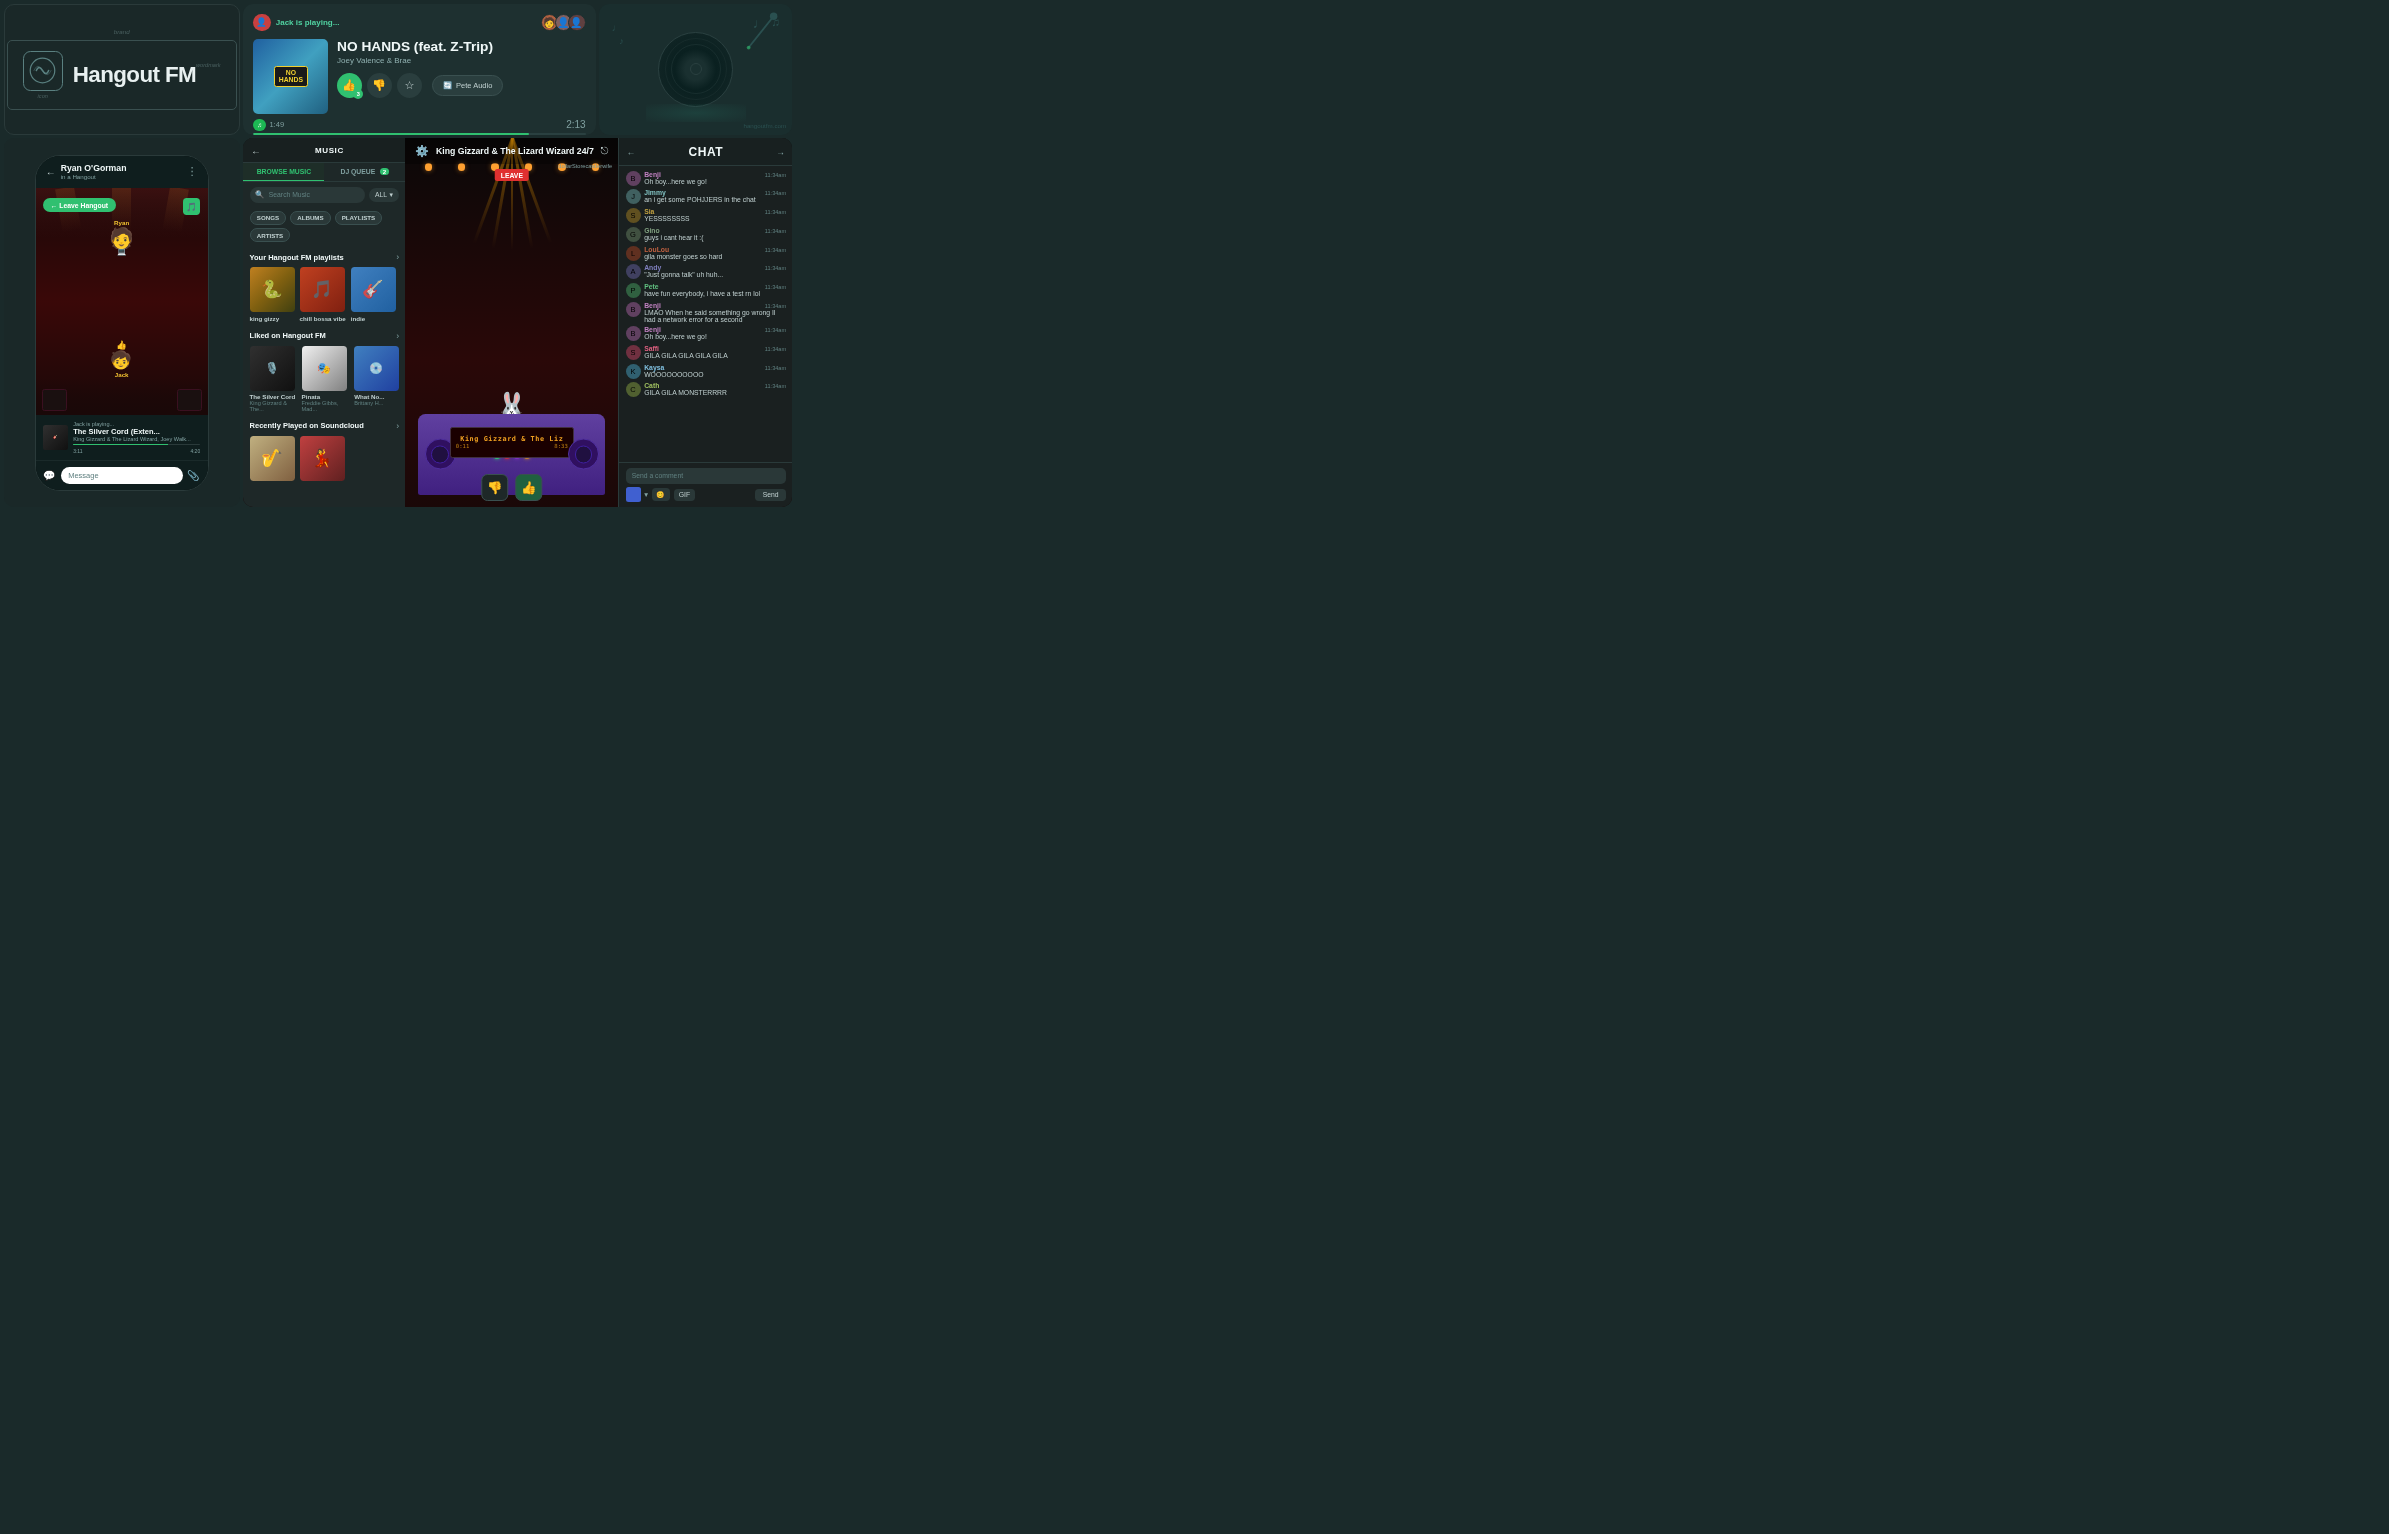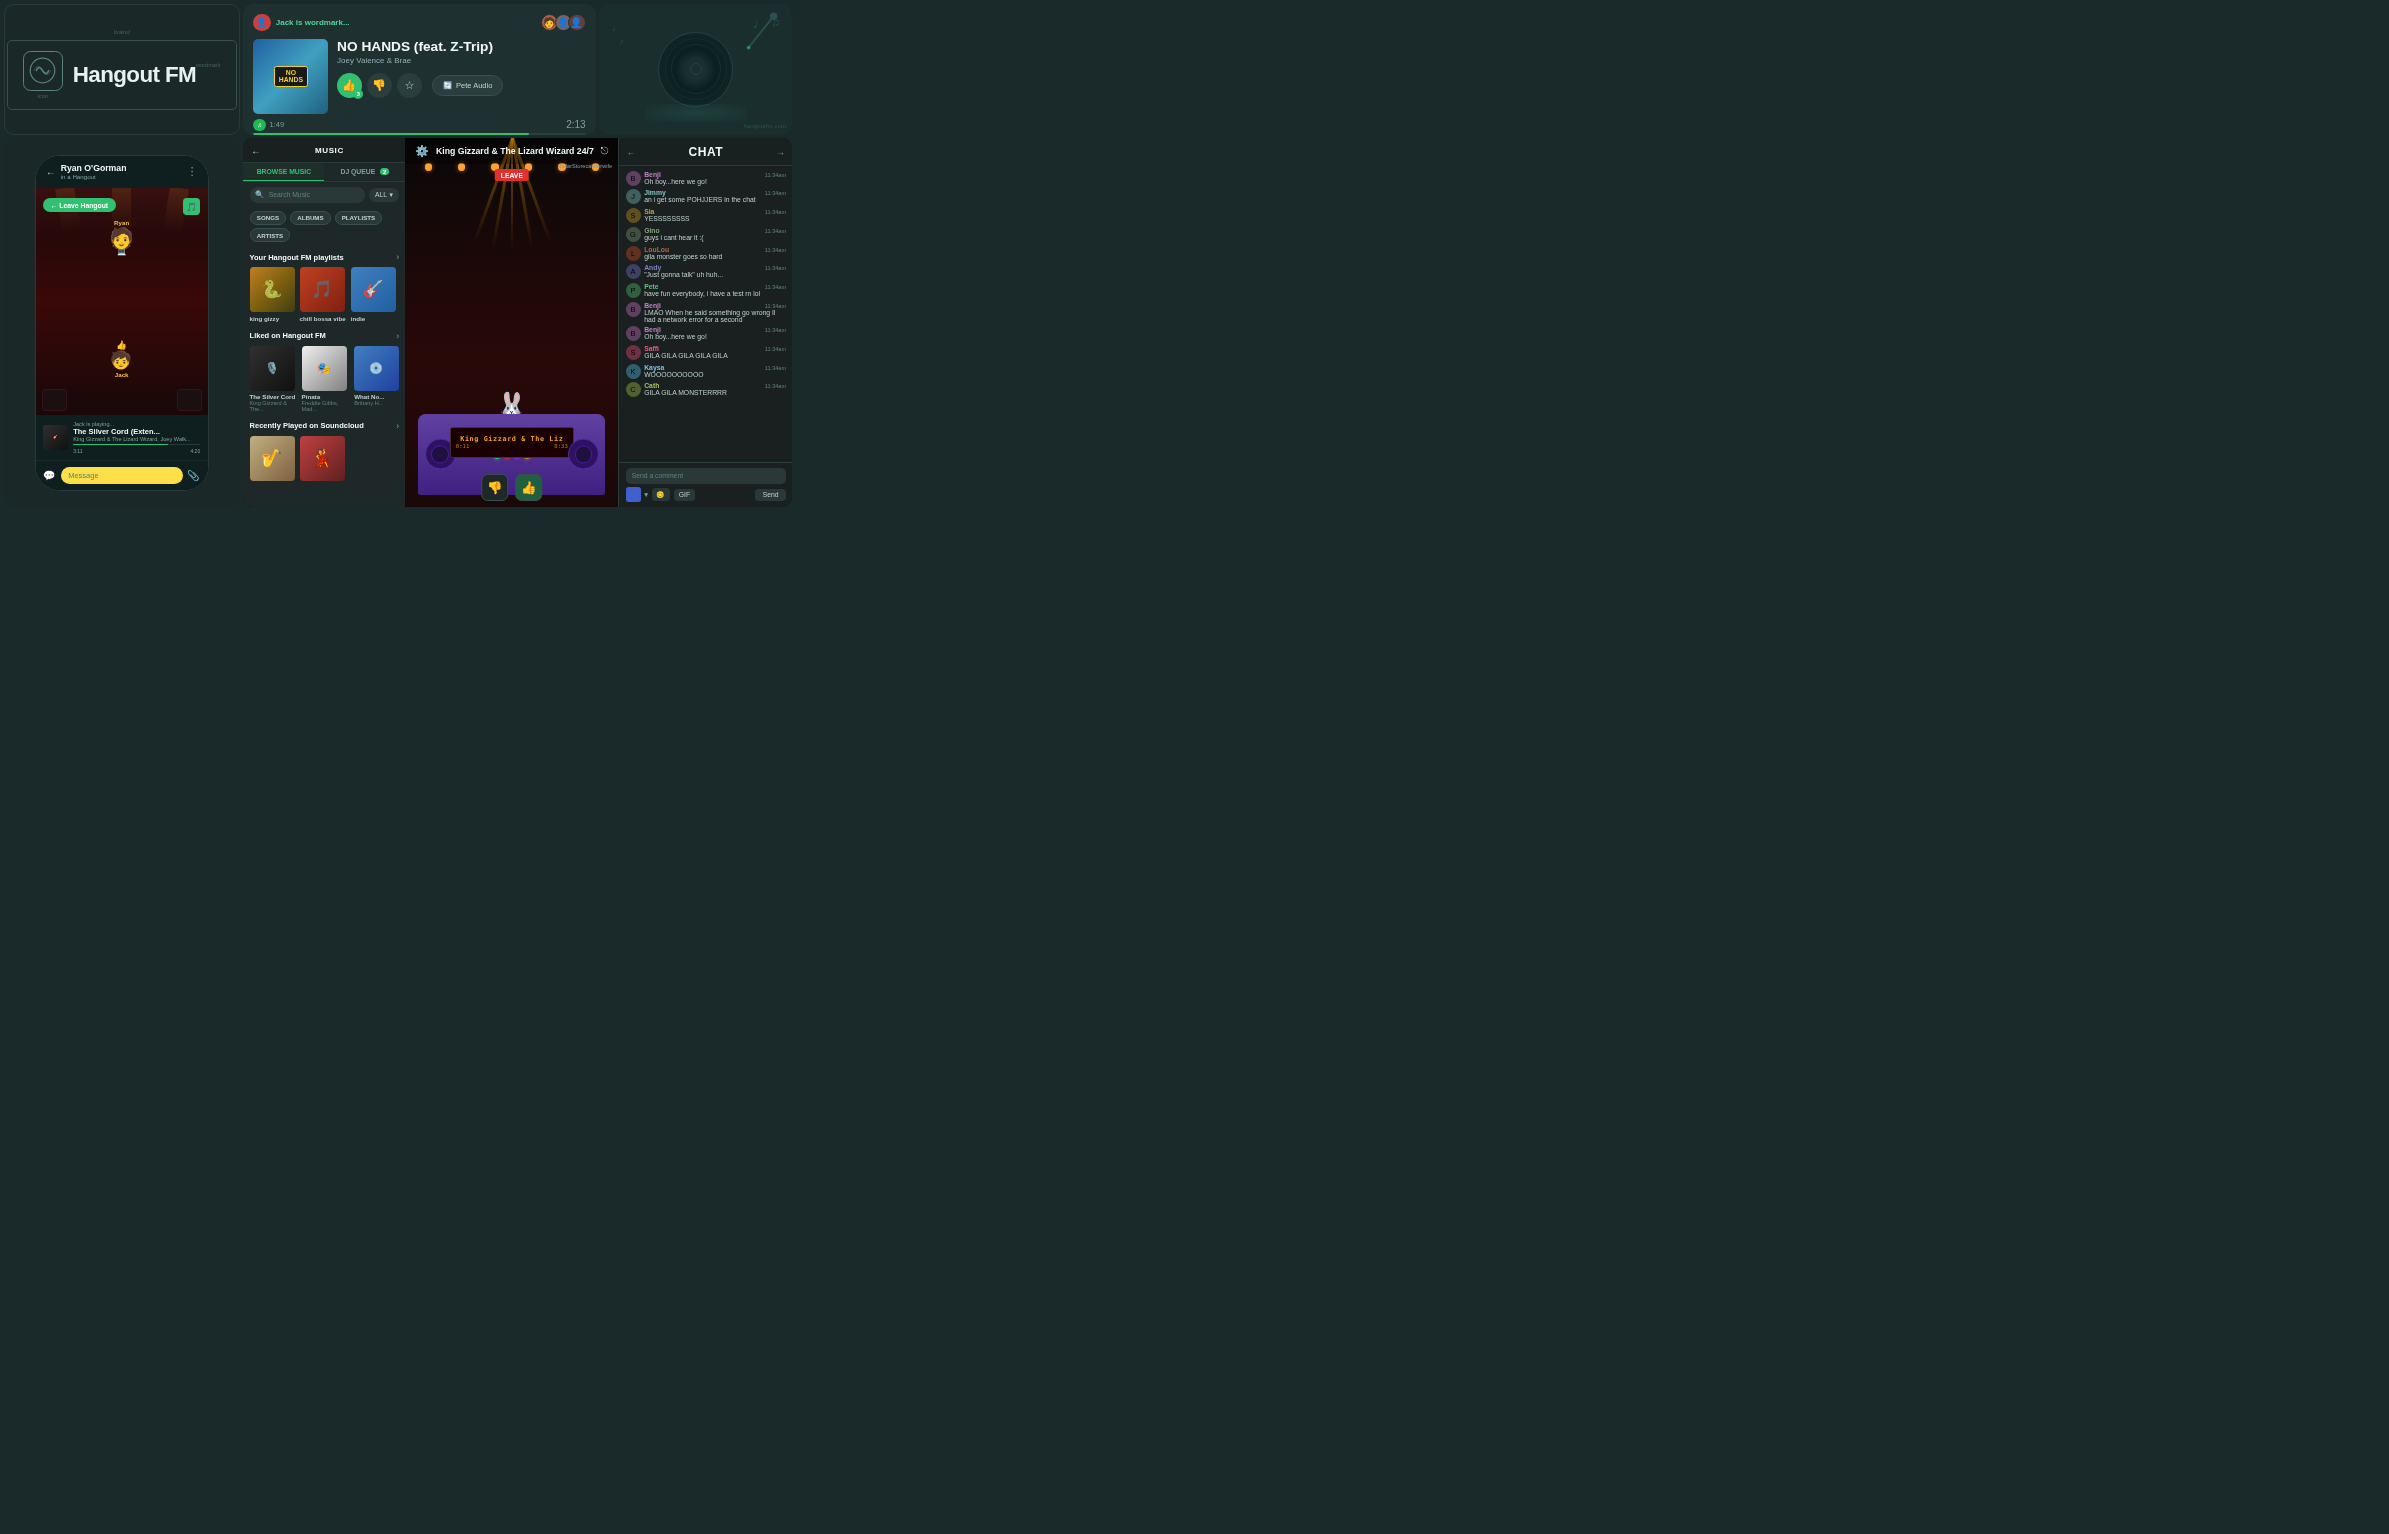--- a/index.html
+++ b/index.html
@@ -394,21 +394,21 @@
     .phone-message-bar {
       background: #0f1e1e;
       border-top: 0.6px solid #1a2a2a;
       padding: 6.2px 7.5px;
       display: flex;
       align-items: center;
       gap: 5px;
     }
     .message-input {
       flex: 1;
-      background: #fde047;
+      background: #ffffff;
       border: none;
       border-radius: 12.4px;
       padding: 3.7px 7.5px;
       font-size: 7.5px;
       color: #80a0a0;
       display: flex;
       align-items: center;
       gap: 3.7px;
     }
 
@@ -831,21 +831,21 @@
       <div class="brand-wordmark-label">wordmark</div>
     </div>
   </div>
 </div>
 
 <div class="panel nowplaying-panel">
   <div class="nowplaying-header">
     <div class="user-avatar">👤</div>
     <div class="user-playing-text">
       <span>Jack</span>
-      <span>is wordmark...</span>
+      <span>is playing...</span>
     </div>
     <div class="avatar-group">
       <div class="av" style="background:#b06040;">🧑</div>
       <div class="av" style="background:#806060;">👤</div>
       <div class="av" style="background:#604040;">👤</div>
     </div>
   </div>
   <div class="nowplaying-body">
     <div class="album-art" style="background:linear-gradient(135deg,#2060a0,#40a0c0,#206080);font-size:5.6px;padding:3.7px;text-align:center;">
       <div style="border:1.2px solid #f0d030;border-radius:2.5px;padding:2.5px 3.7px;font-size:6.8px;font-weight:900;color:#f0d030;background:#1a1a1a;">NO<br>HANDS</div>

